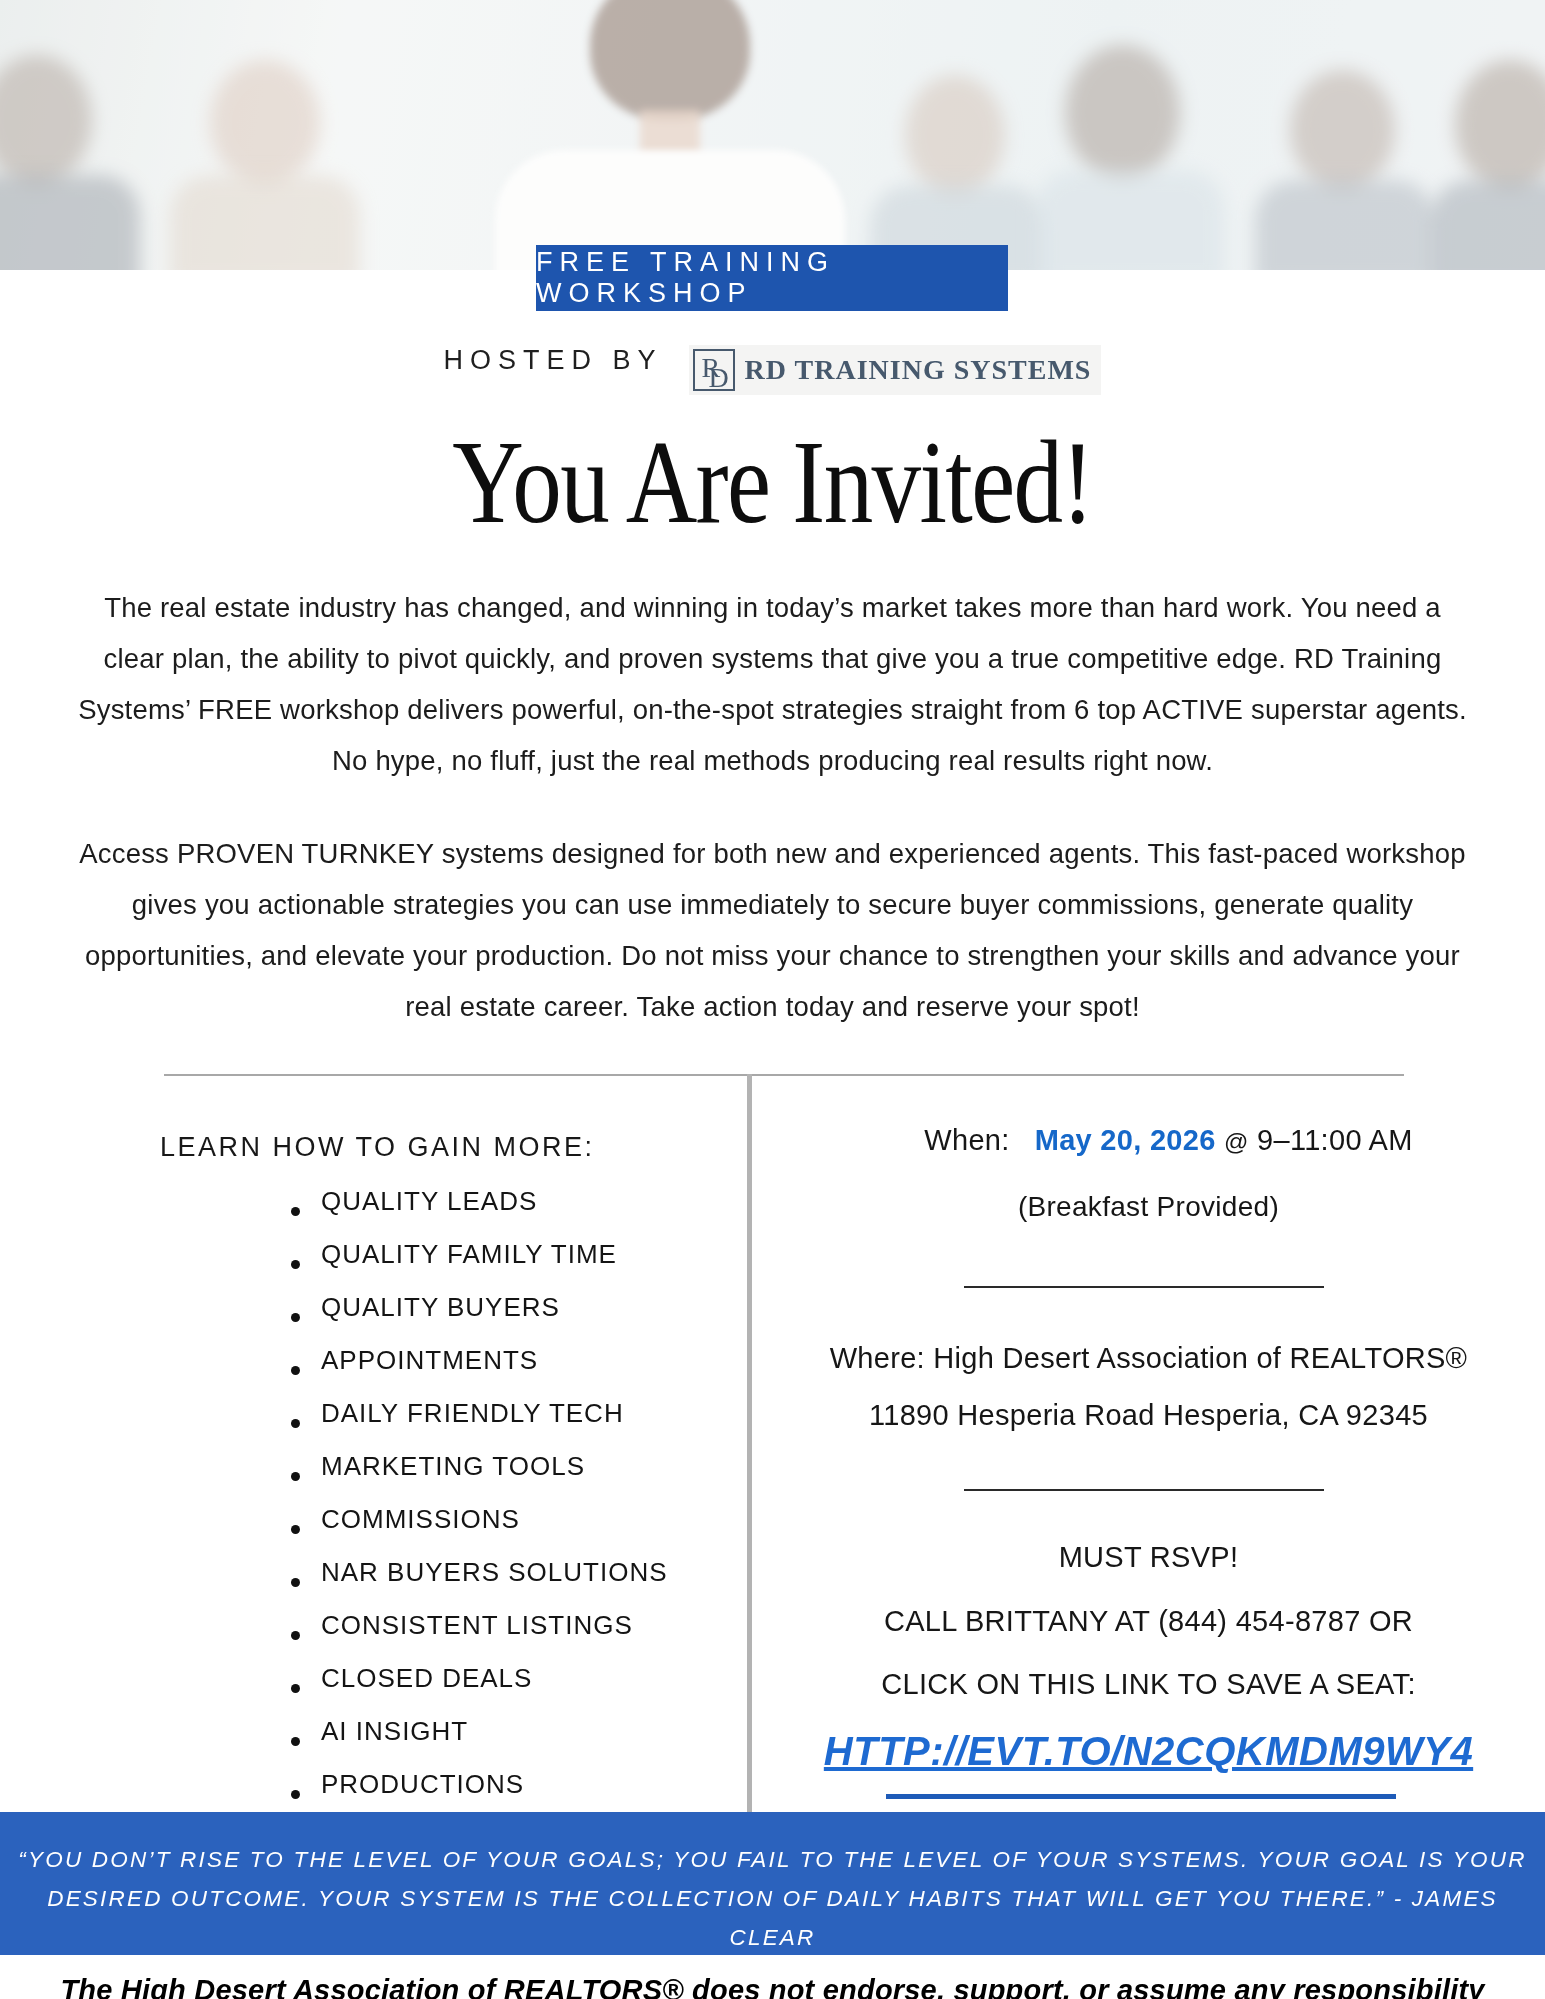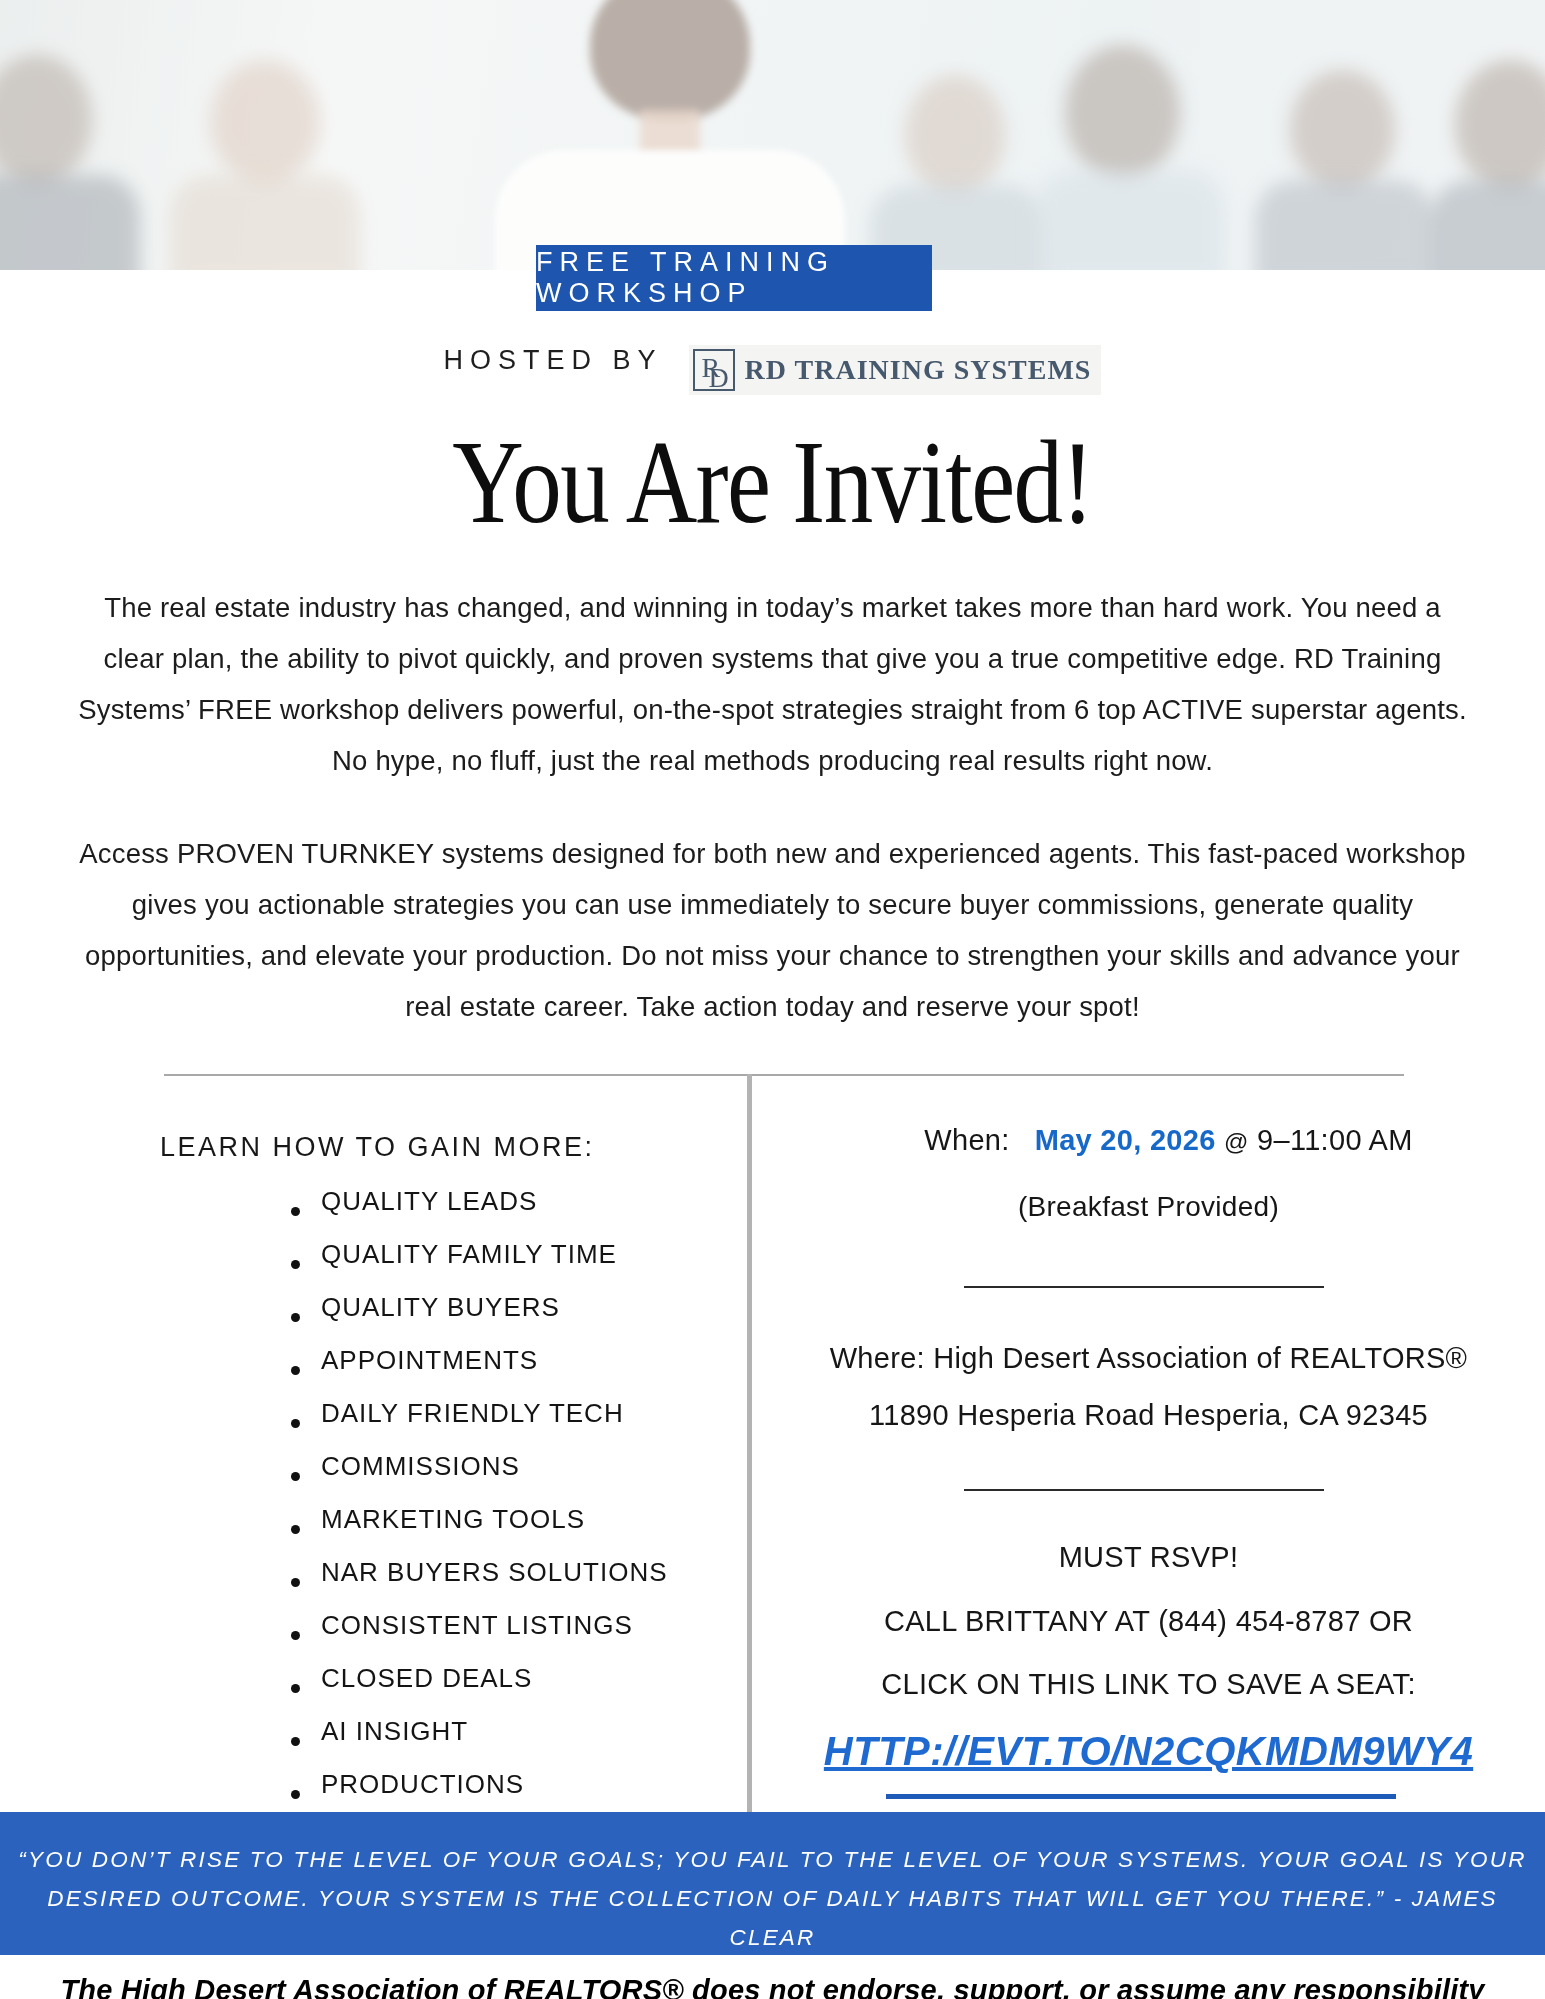--- a/index.html
+++ b/index.html
@@ -44,21 +44,21 @@
     position:absolute; left:495px; top:150px; width:350px; height:130px;
     background:#fbfbfa; border-radius:70px 70px 0 0; filter:blur(3px);
   }
   .hero-overlay {
     position:absolute; left:0; top:0; width:100%; height:100%;
     background:rgba(255,255,255,.44);
   }
 
   
   .banner {
-    position:absolute; left:536px; top:245px; width:396px; height:66px;
+    position:absolute; left:536px; top:245px; width:472px; height:66px;
     background:#1e55ae; display:flex; align-items:center; justify-content:center;
     color:#ffffff; font-size:27px; letter-spacing:7px; font-weight:400;
   }
 
   
   .hosted-row {
     position:absolute; left:0; top:345px; width:1545px; height:60px;
     display:flex; align-items:flex-start; justify-content:center; gap:26px;
   }
   .hosted-label { font-size:27px; letter-spacing:7px; color:#1f1f1f; }
@@ -217,25 +217,25 @@
 
       <li>
         <span>APPOINTMENTS</span>
       </li>
 
       <li>
         <span>DAILY FRIENDLY TECH</span>
       </li>
 
       <li>
+        <span>MARKETING TOOLS</span>
+      </li>
+
+      <li>
         <span>COMMISSIONS</span>
-      </li>
-
-      <li>
-        <span>MARKETING TOOLS</span>
       </li>
 
       <li>
         <span>NAR BUYERS SOLUTIONS</span>
       </li>
 
       <li>
         <span>CONSISTENT LISTINGS</span>
       </li>
 

